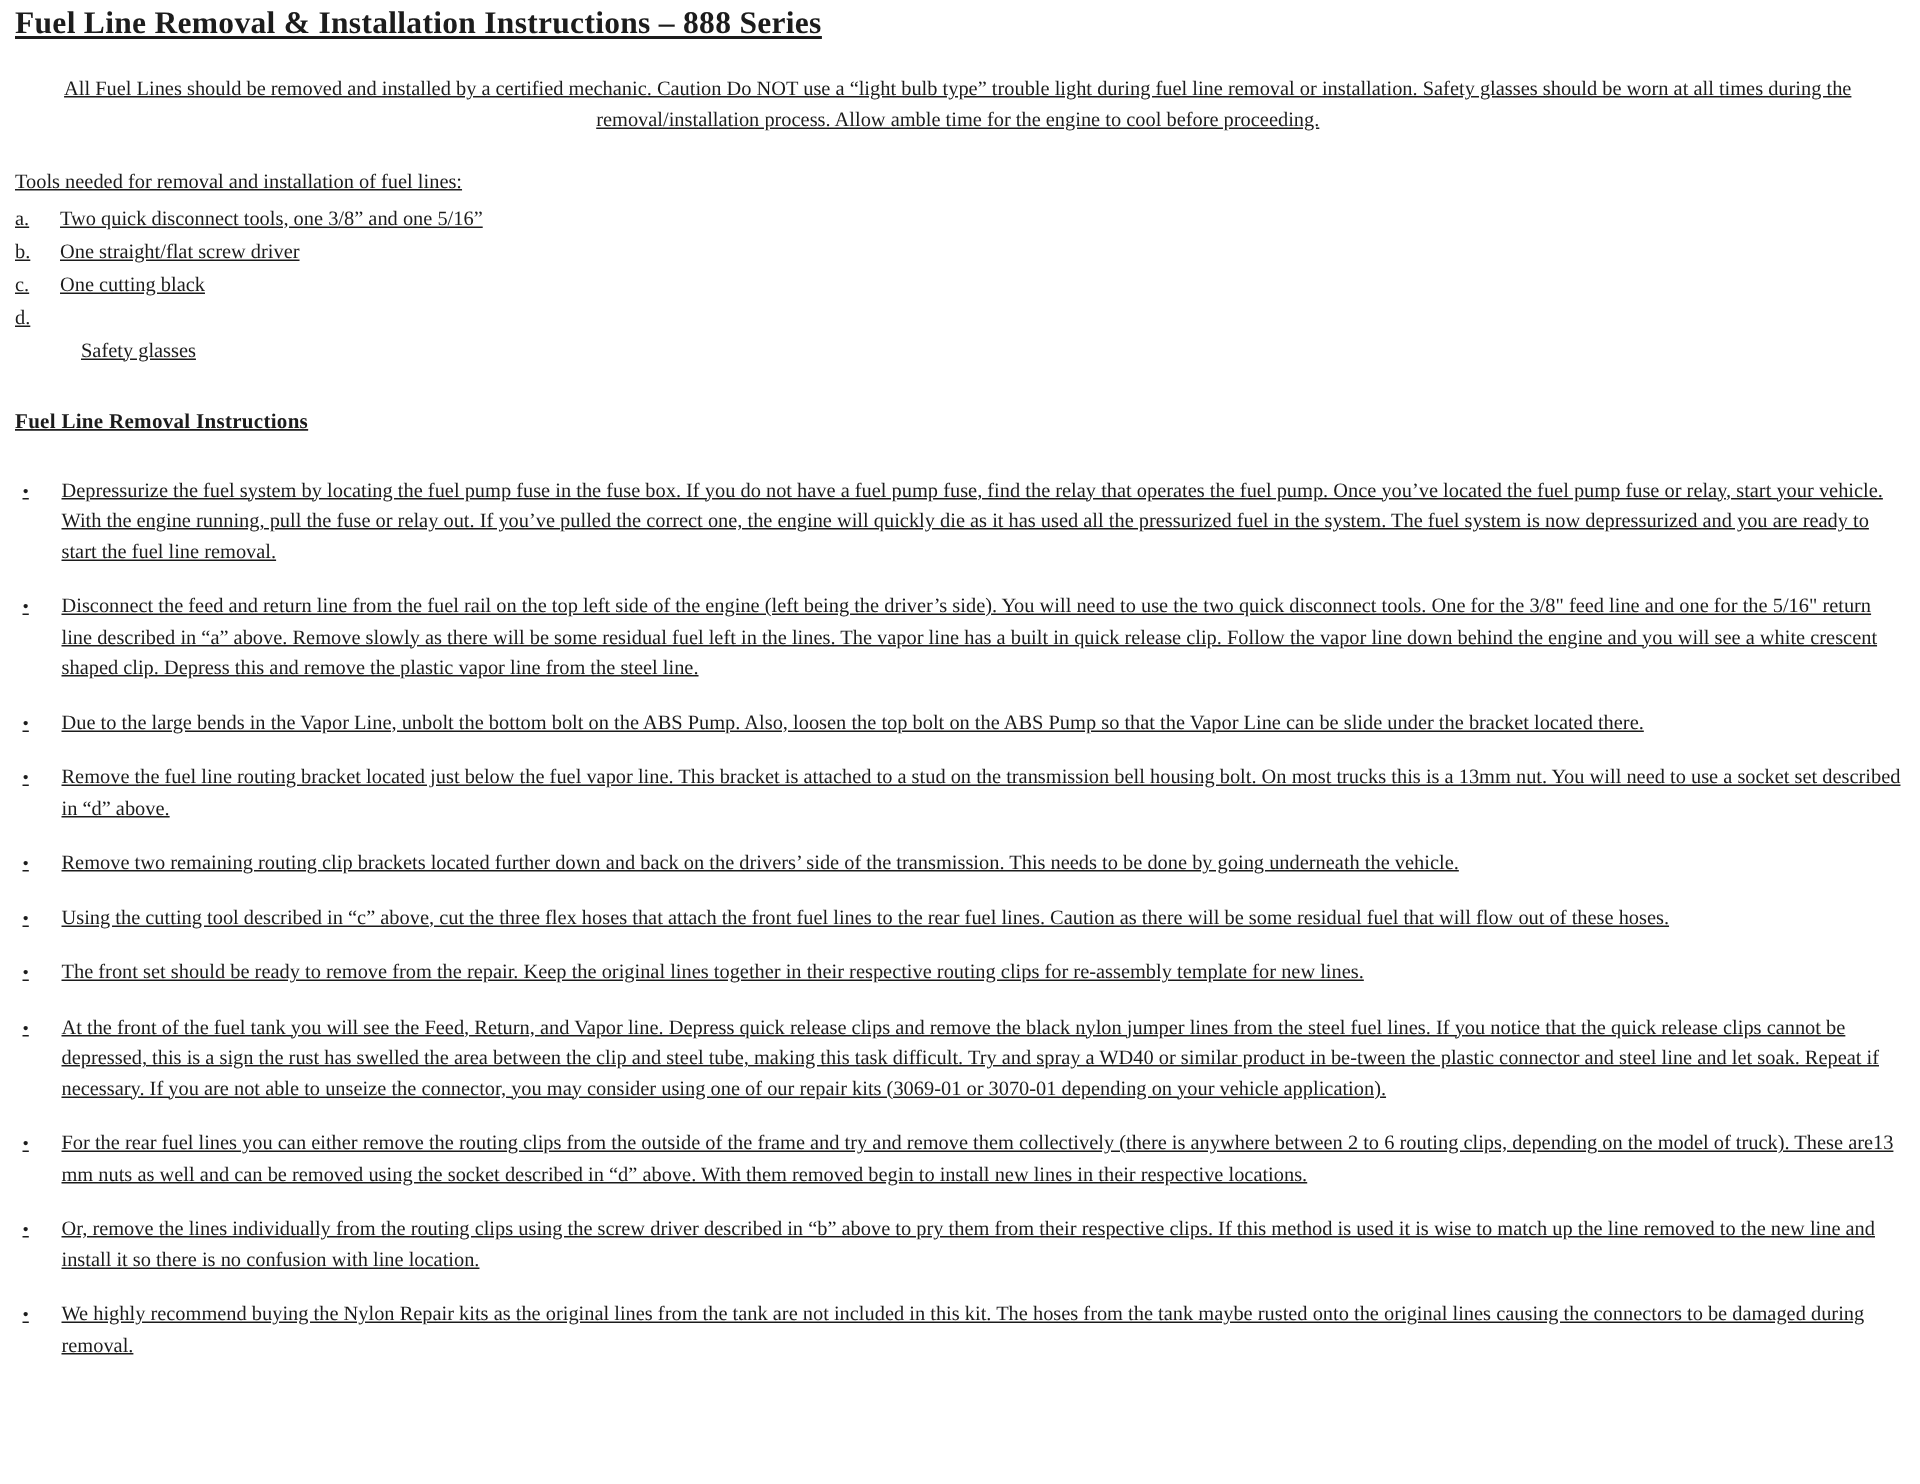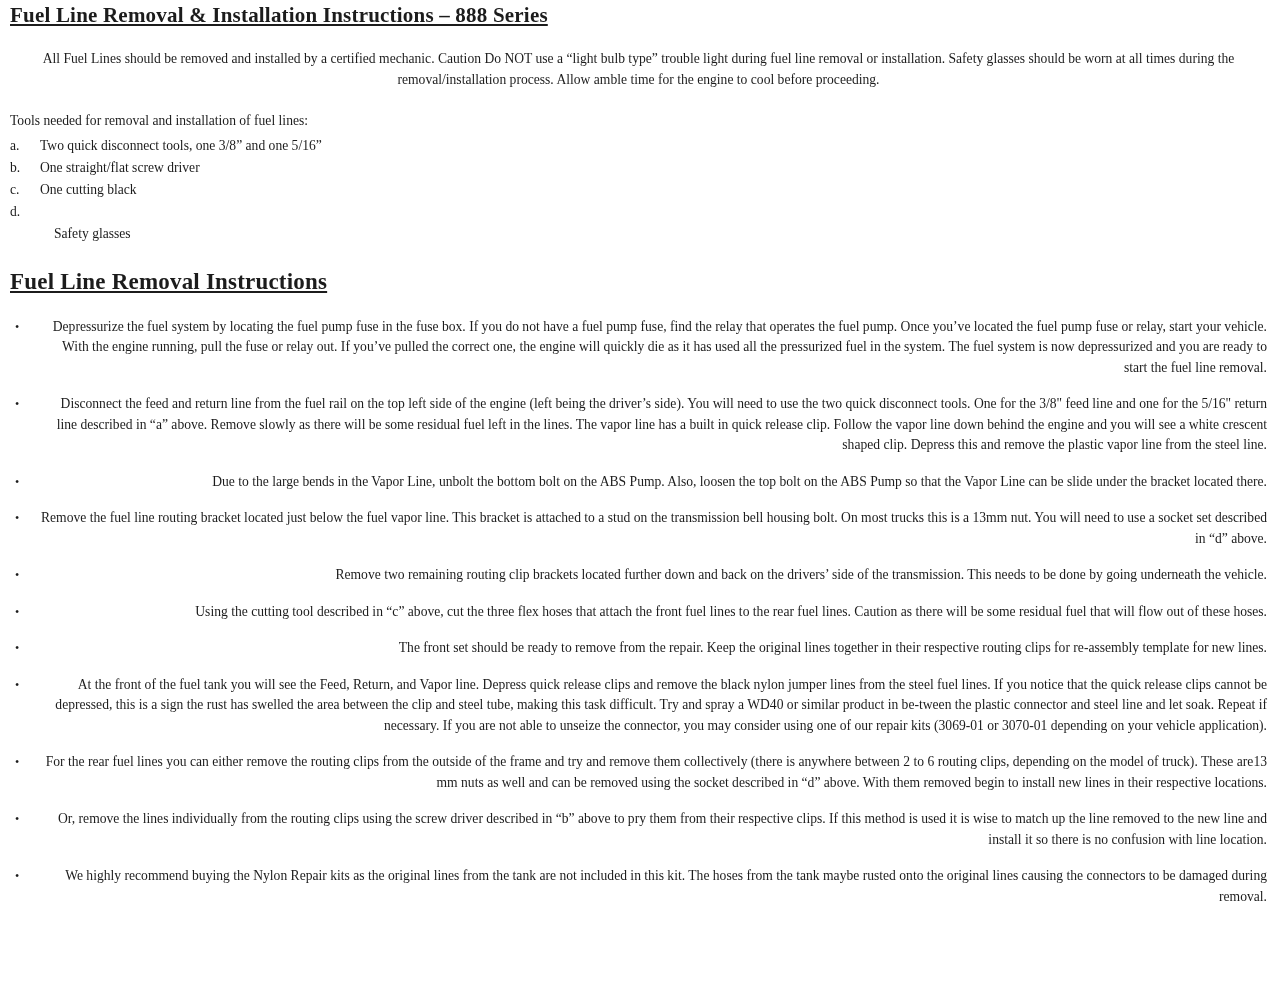--- a/index.html
+++ b/index.html
@@ -12,20 +12,21 @@
     min-height: 989px;
     font-family: "Liberation Serif", serif;
     color: #1c1c1c;
   }
   .page {
     box-sizing: border-box;
     width: 1280px;
     padding: 3px 13px 30px 10px;
     font-size: 13.6px;
     line-height: 20.5px;
+    text-decoration: underline;
   }
   .doc-title {
     font-size: 21px;
     line-height: 25px;
     font-weight: bold;
     text-decoration: underline;
     margin: 0 0 21px 0;
     letter-spacing: 0.2px;
   }
   .intro {
@@ -45,41 +46,40 @@
   }
   .tool-marker {
     flex: none;
     width: 30px;
   }
   .tool-extra {
     margin-left: 44px;
     line-height: 22px;
   }
   .section-heading {
-    font-size: 23px;
+    font-size: 14px;
     line-height: 22px;
     font-weight: bold;
     text-decoration: underline;
     margin: 26px 0 24px 0;
     letter-spacing: 0.2px;
   }
   .step {
     display: flex;
     margin: 0 0 16px 0;
   }
   .step:last-child { margin-bottom: 0; }
   .bullet {
     flex: none;
     width: 26px;
     padding-left: 5px;
     font-size: 12px;
   }
   .step-text {
     flex: 1;
-    text-align: right;
   }
 </style>
 </head>
 <body>
 
 <div class="page">
 
   <h1 class="doc-title">Fuel Line Removal &amp; Installation Instructions – 888 Series</h1>
 
   <p class="intro">All Fuel Lines should be removed and installed by a certified mechanic. Caution Do NOT use a “light bulb type” trouble light during fuel line removal or installation. Safety glasses should be worn at all times during the removal/installation process. Allow amble time for the engine to cool before proceeding.</p>

